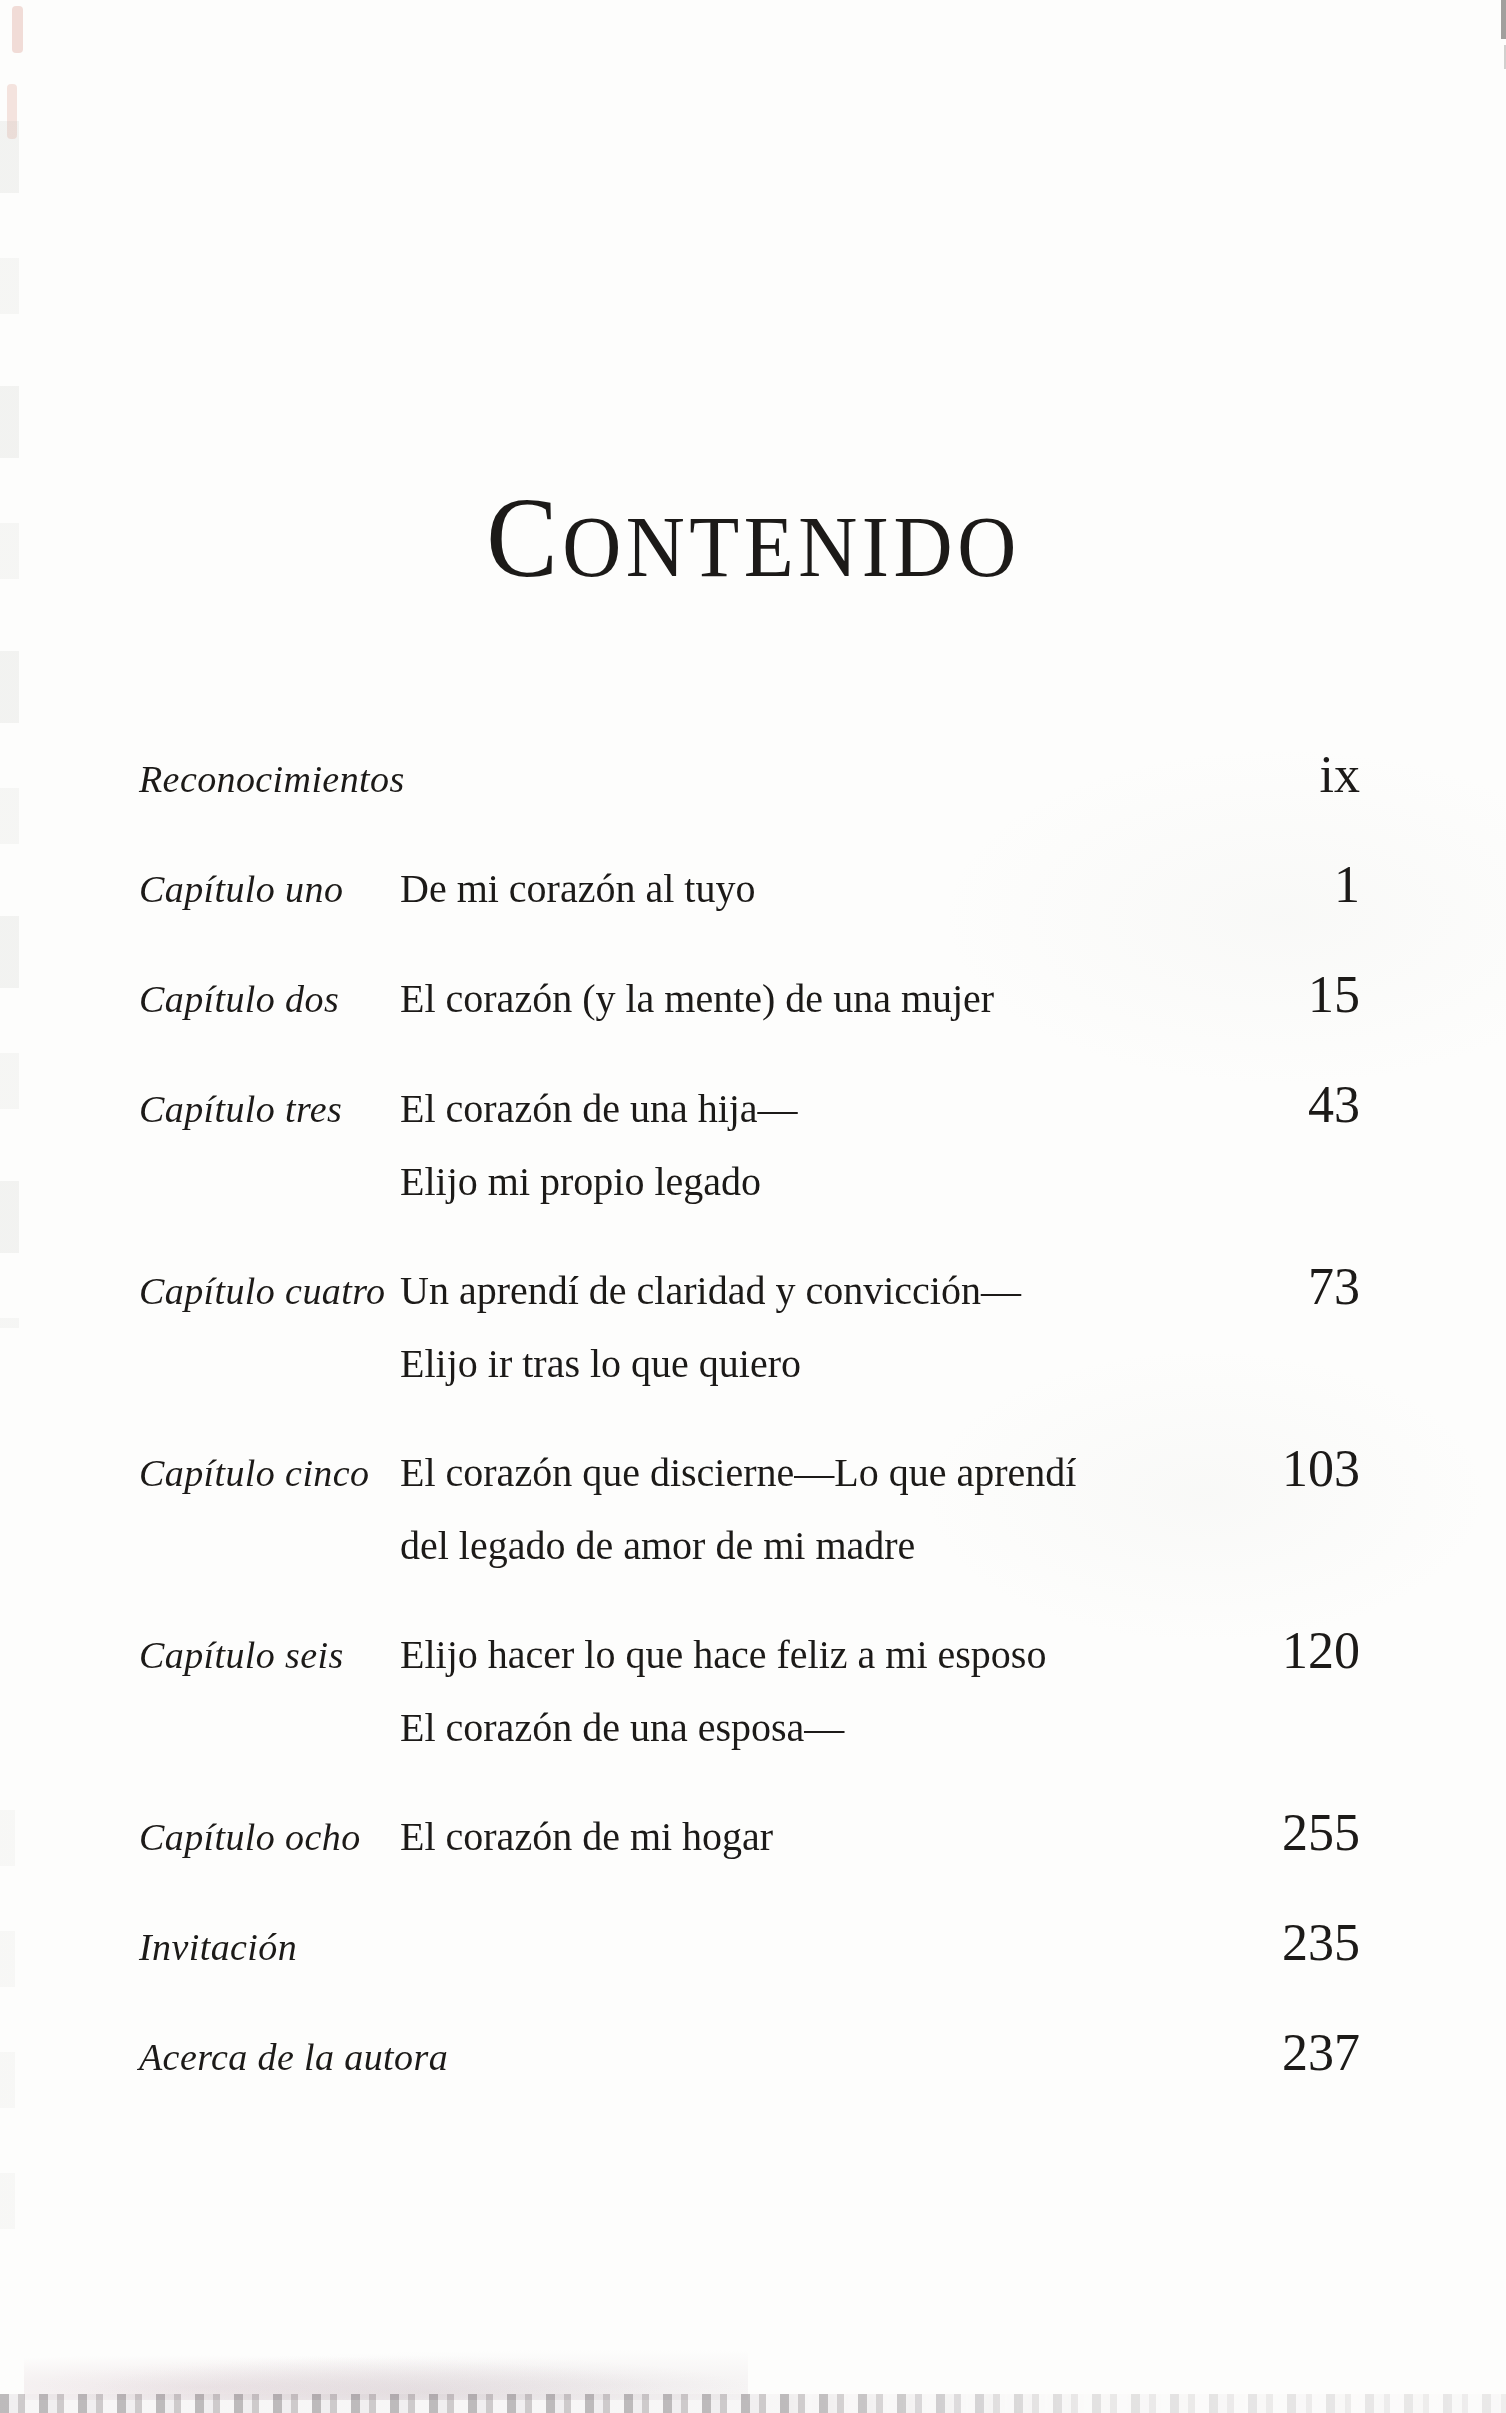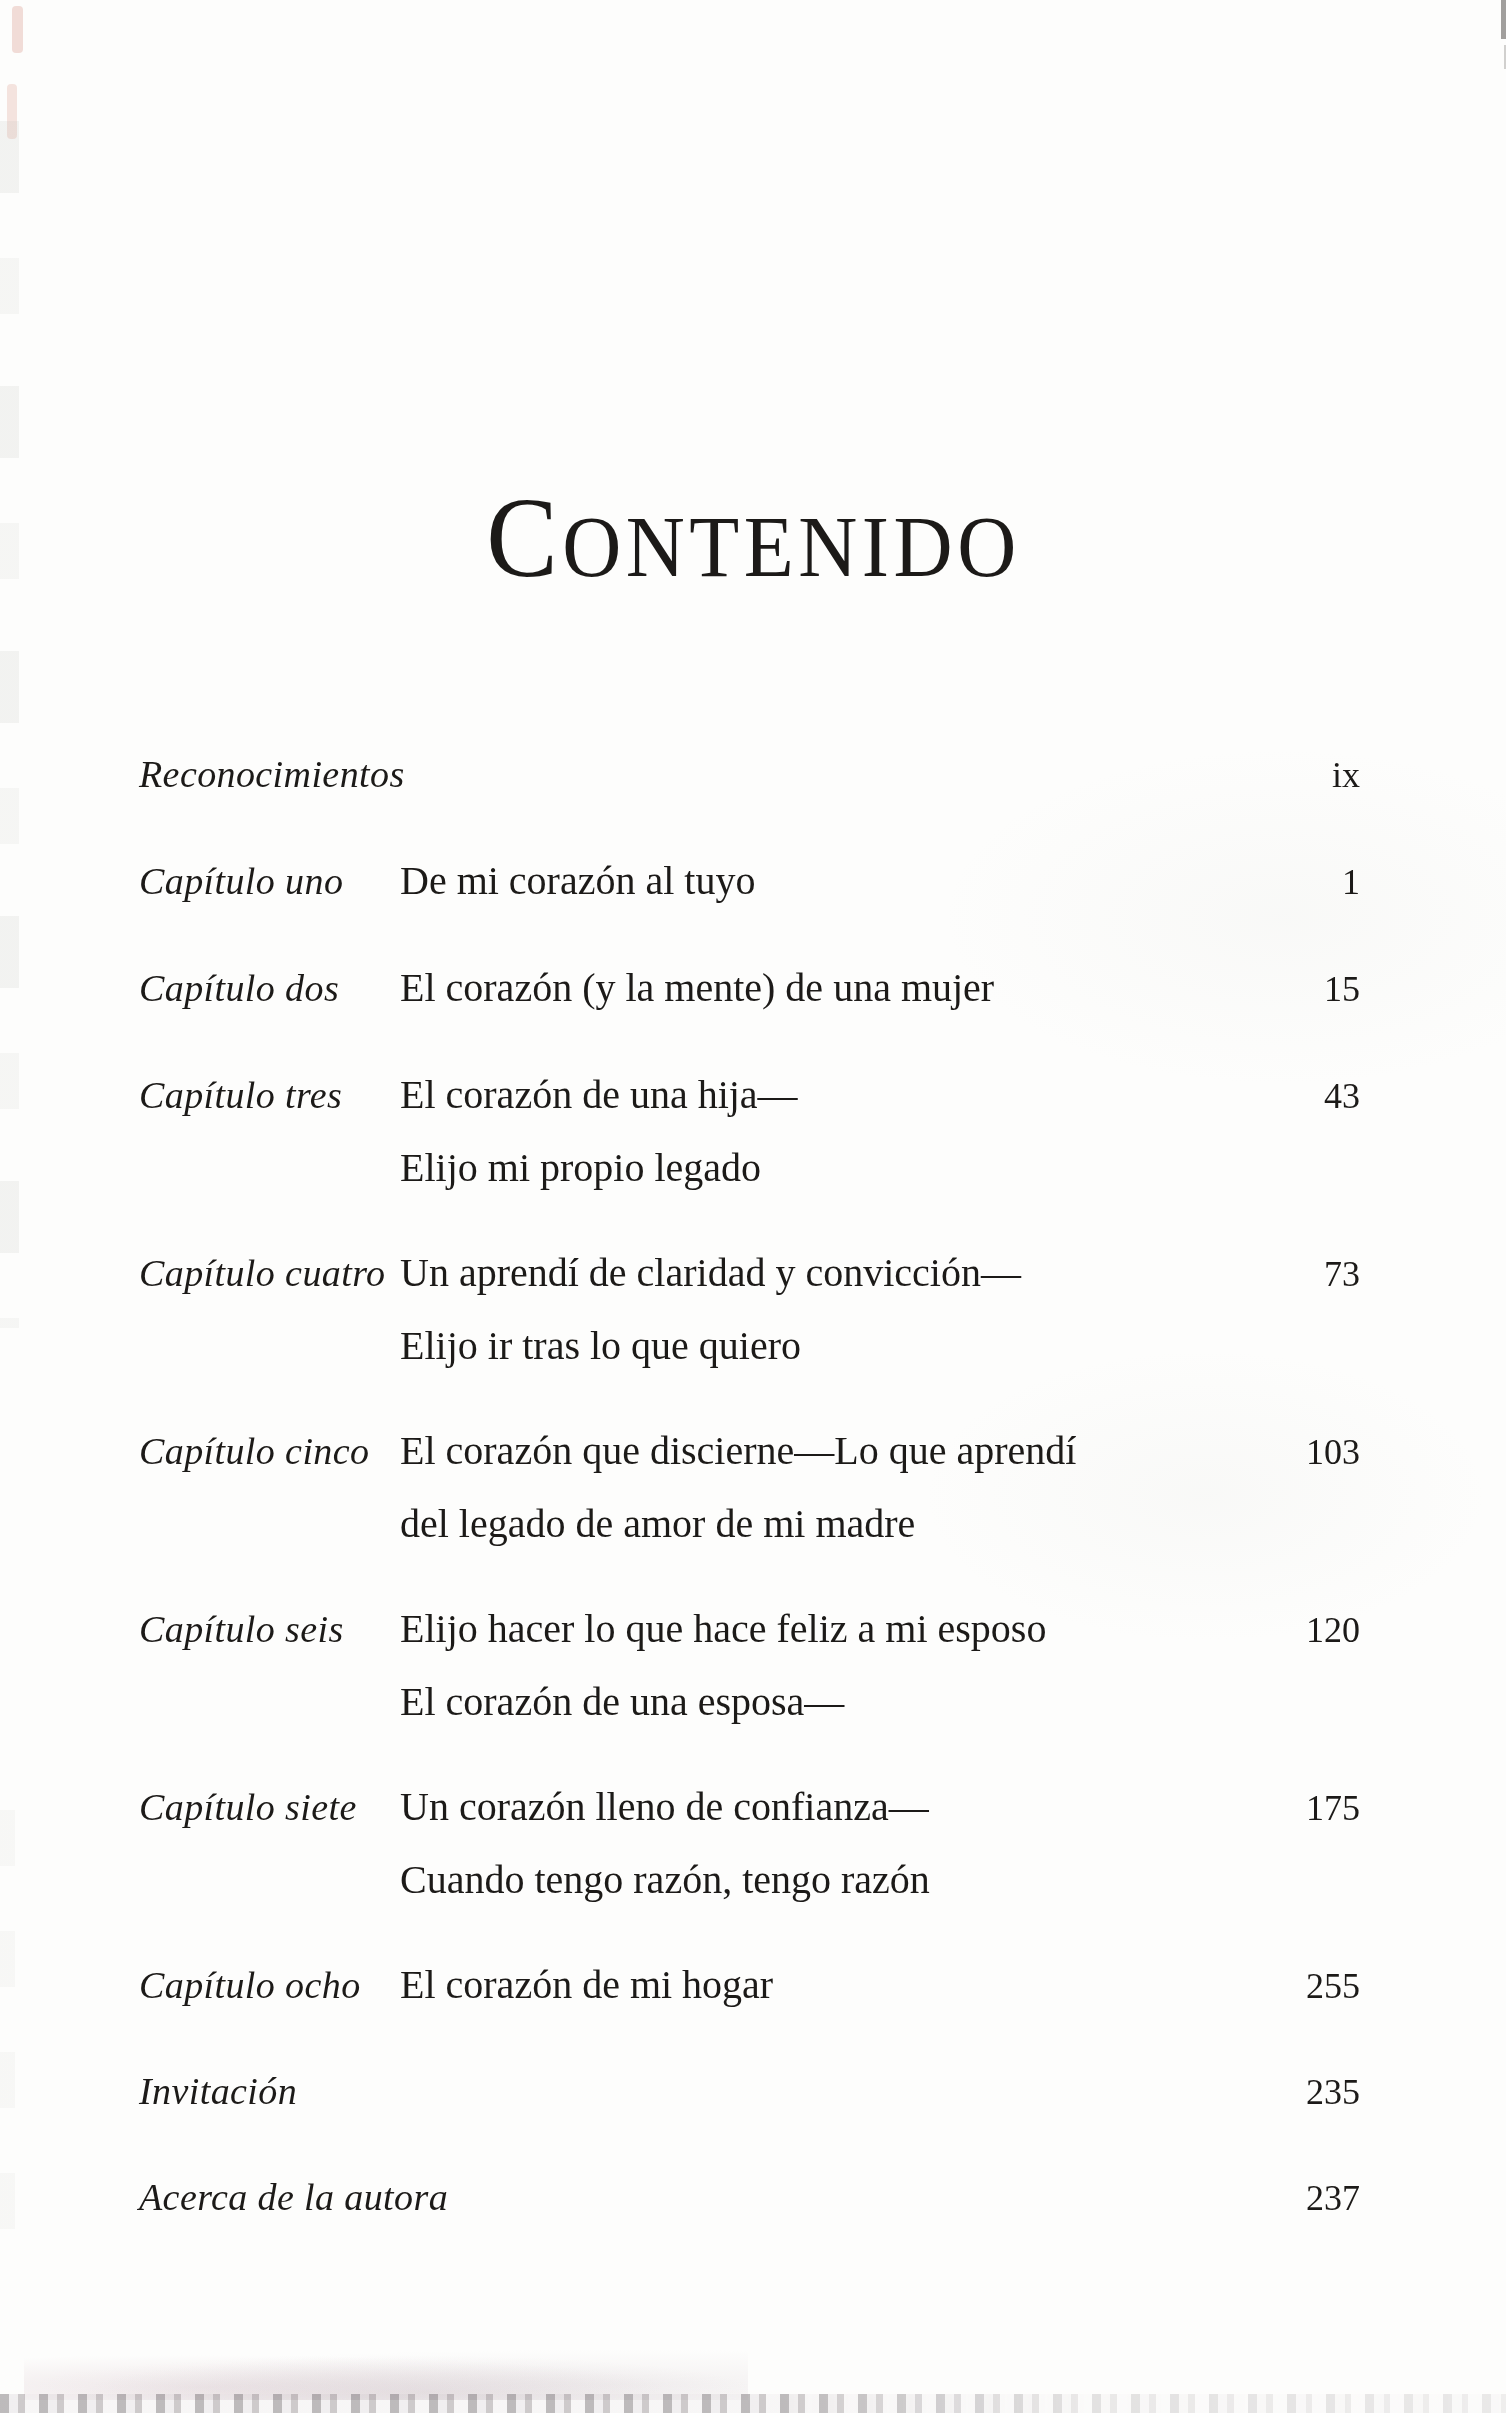--- a/index.html
+++ b/index.html
@@ -80,21 +80,21 @@
     font-size: 38px;
     line-height: 73px;
     letter-spacing: 0.4px;
   }
   .label.span2 { grid-column: 1 / 3; }
   .lines { font-size: 40px; line-height: 73px; }
   .line  { display: block; white-space: nowrap; }
   .page-num {
     grid-column: 3;
     text-align: right;
-    font-size: 36px;
+    font-size: 52px;
     line-height: 73px;
     font-variant-numeric: lining-nums;
   }
 </style>
 </head>
 <body>
 
 <div class="page">
 
   <div class="artifact corner-dash-1"></div>
@@ -158,28 +158,20 @@
 
     <div class="row">
       <span class="label">Capítulo seis</span>
       <div class="lines">
         <span class="line">Elijo hacer lo que hace feliz a mi esposo</span>
         <span class="line">El corazón de una esposa—</span>
       </div>
       <span class="page-num">120</span>
     </div>
 
-    <div class="row">
-      <span class="label">Capítulo siete</span>
-      <div class="lines">
-        <span class="line">Un corazón lleno de confianza—</span>
-        <span class="line">Cuando tengo razón, tengo razón</span>
-      </div>
-      <span class="page-num">175</span>
-    </div>
 
     <div class="row">
       <span class="label">Capítulo ocho</span>
       <div class="lines">
         <span class="line">El corazón de mi hogar</span>
       </div>
       <span class="page-num">255</span>
     </div>
 
     <div class="row">

